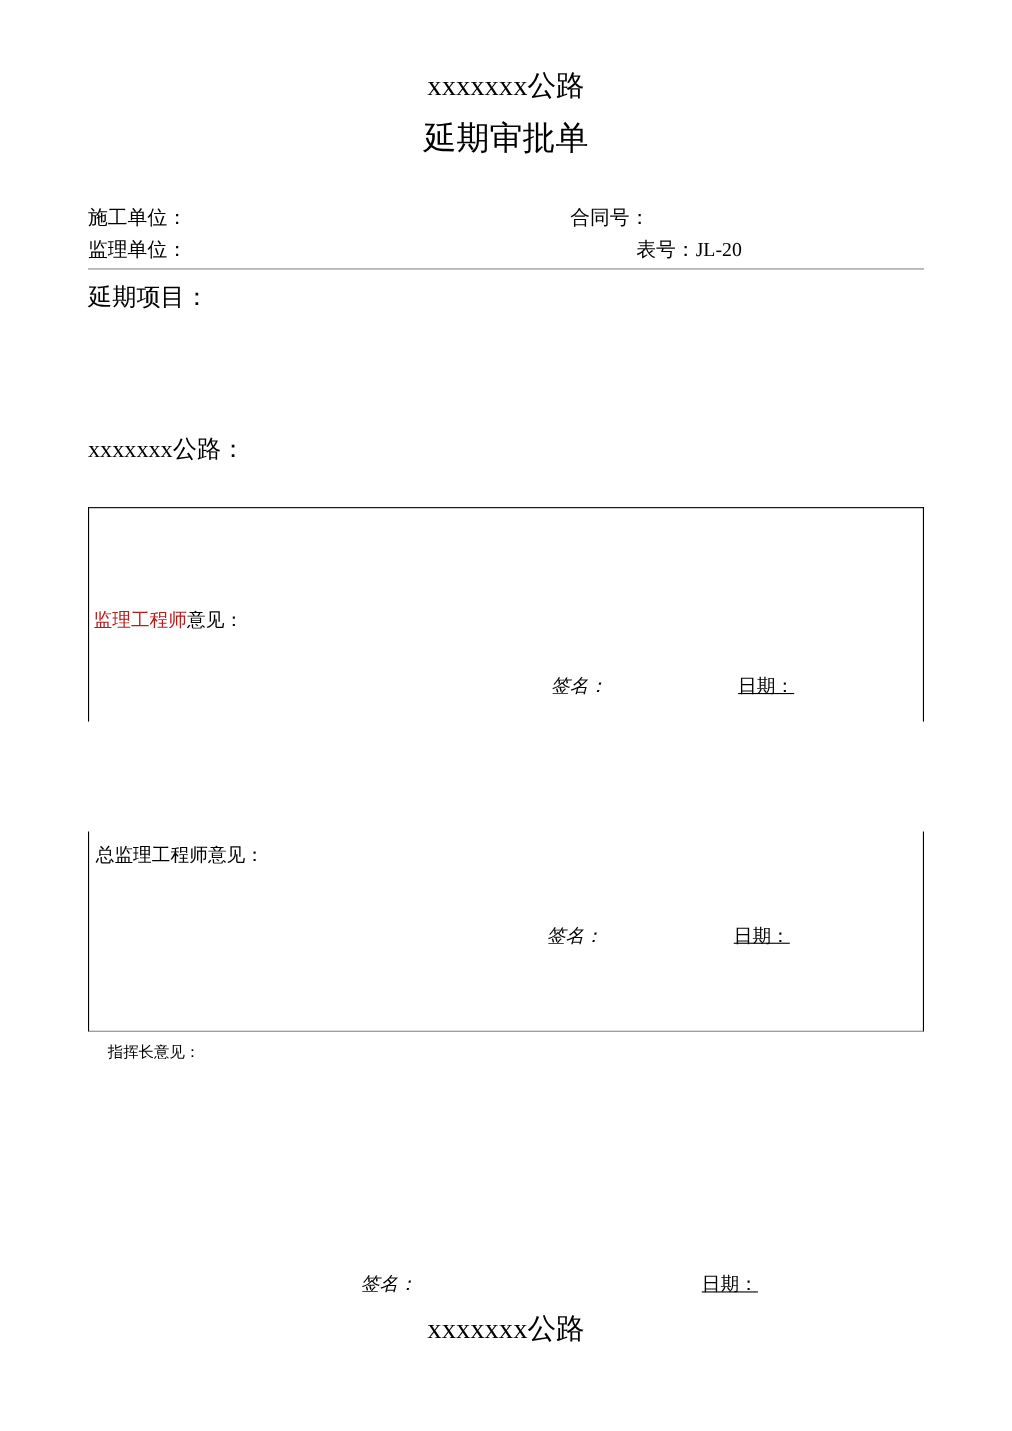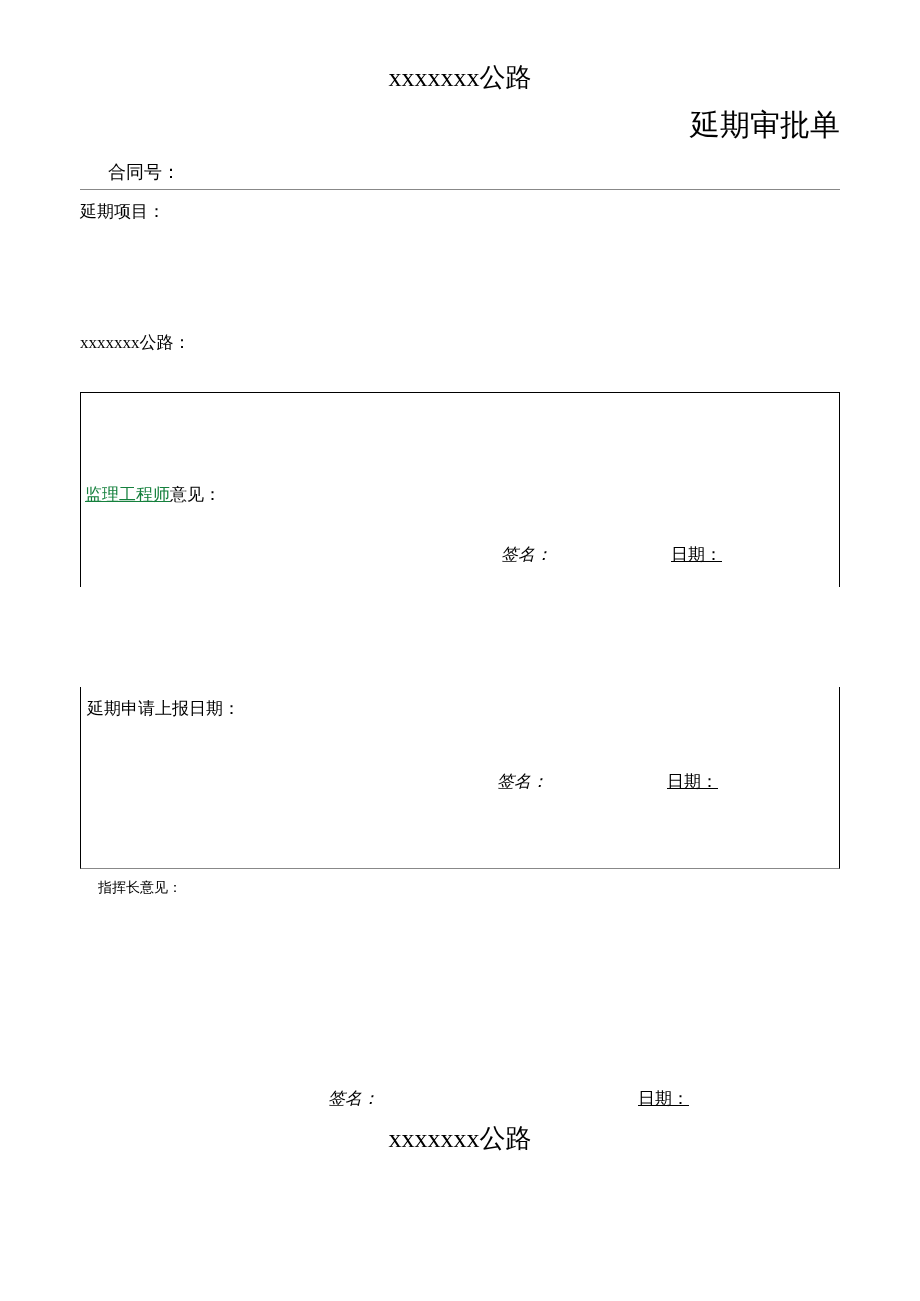--- a/index.html
+++ b/index.html
@@ -16,44 +16,44 @@
       font-size: 18px;
       color: #000;
     }
     .title-line1 {
       text-align: center;
       font-size: 26px;
       font-family: "SimSun", serif;
       margin-bottom: 10px;
     }
     .title-line2 {
-      text-align: right;
+      text-align: center;
       font-size: 30px;
       font-family: "SimSun", serif;
-      margin-bottom: 12px;
+      margin-bottom: 38px;
     }
     .header-row {
       display: flex;
       font-size: 18px;
       line-height: 1.6;
     }
     .header-left {
       flex: 0 0 54%;
     }
     .header-right {
       flex: 1;
       margin-left: 28px;
     }
     .divider-thin {
       border: none;
       border-top: 1px solid #888;
       margin: 2px 0 10px 0;
     }
     .section-label {
-      font-size: 17px;
+      font-size: 22px;
       margin-bottom: 8px;
     }
     .gap-small { height: 100px; }
     .gap-xsmall { height: 20px; }
     .bordered-box {
       border-left: 1px solid #000;
       border-right: 1px solid #000;
       border-top: 1px solid #000;
       padding: 0;
       margin-top: 10px;
@@ -63,22 +63,21 @@
       position: relative;
       min-height: 170px;
     }
     .opinion-label {
       position: absolute;
       left: 4px;
       top: 90px;
       font-size: 17px;
     }
     .opinion-label .red {
-      color: #15803d;
-      text-decoration: underline;
+      color: #b91c1c;
     }
     .sign-row {
       position: relative;
       font-size: 17px;
       height: 24px;
       margin-top: 60px;
     }
     .sign-label {
       position: absolute;
       left: 410px;
@@ -133,23 +132,26 @@
       margin-top: 10px;
     }
   </style>
 </head>
 <body>
 
 <div class="title-line1">xxxxxxx公路</div>
 <div class="title-line2">延期审批单</div>
 
 <div class="header-row">
+  <div class="header-left">施工单位：</div>
   <div class="header-right">合同号：</div>
 </div>
 <div class="header-row">
+  <div class="header-left">监理单位：</div>
+  <div class="header-right" style="padding-left:60px;">表号：JL-20</div>
 </div>
 <hr class="divider-thin">
 
 <div class="section-label">延期项目：</div>
 <div class="gap-small"></div>
 
 <div class="section-label">xxxxxxx公路：</div>
 <div class="gap-xsmall"></div>
 
 <div class="bordered-box">
@@ -158,21 +160,21 @@
       <span class="red">监理工程师</span><span>意见：</span>
     </div>
     <div class="sign-row">
       <span class="sign-label">签名：</span>
       <span class="date-label">日期：</span>
     </div>
   </div>
 </div>
 
 <div class="box2">
-  <div class="box2-label">延期申请上报日期：</div>
+  <div class="box2-label">总监理工程师意见：</div>
   <div class="box2-sign-row">
     <span class="sign-label">签名：</span>
     <span class="date-label">日期：</span>
   </div>
   <div class="footer-gap"></div>
 </div>
 
 <div class="commander-block">
   <div class="commander-label">指挥长意见：</div>
   <div class="commander-sign-row">

